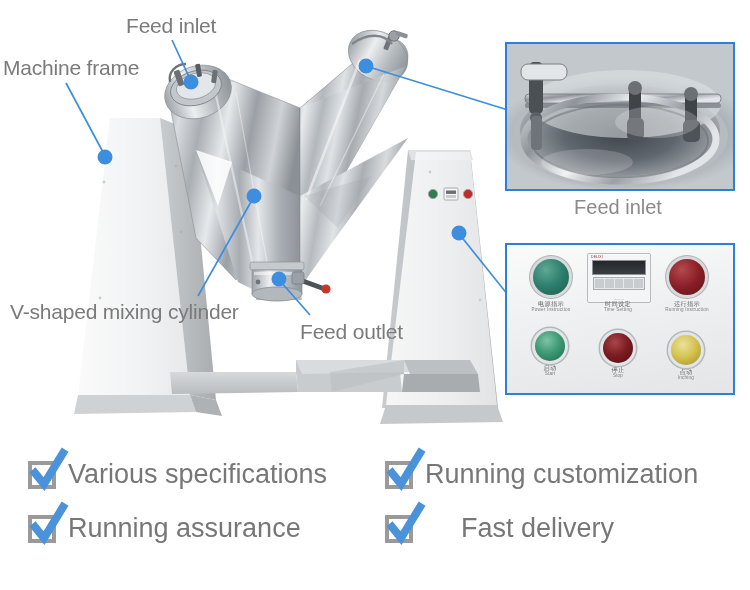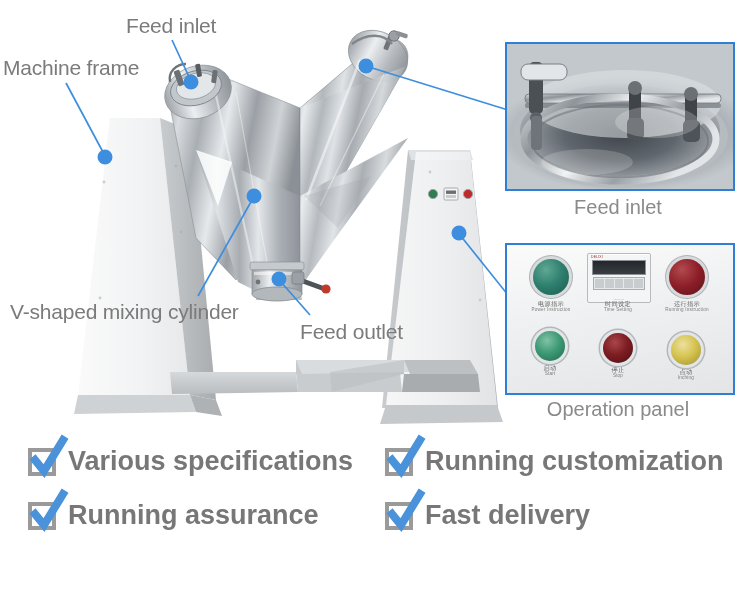--- a/index.html
+++ b/index.html
@@ -65,21 +65,21 @@
   .op-lab{
     position:absolute;text-align:center;color:#6c6c6c;
     font-family:"Liberation Sans","DejaVu Sans",sans-serif;
     line-height:1.05;
   }
   .op-lab .zh{display:block;font-size:6.2px;letter-spacing:.3px;color:#5d5d5d;}
   .op-lab .en{display:block;font-size:4.6px;letter-spacing:.2px;color:#7d7d7d;}
 
   
   .features{
-    position:absolute;left:0;top:438px;width:696px;height:135px;font-weight:bold;
+    position:absolute;left:0;top:451px;width:696px;height:135px;
   }
   .feat{
     position:absolute;
     display:flex;align-items:center;
   }
   .chk{
     position:relative;
     width:28px;height:28px;
     box-sizing:border-box;
     border:4px solid #9a9a9a;
@@ -382,21 +382,20 @@
     </div>
 
     <div class="op-btn" style="left:164px;top:90px;width:30px;height:30px;
                 background:radial-gradient(circle at 40% 32%,#ece0a0 0%,#d6c451 45%,#a38f2f 100%);
                 box-shadow:0 0 0 3px #e3e6e8,0 0 0 4.5px #b3b7ba;"></div>
     <div class="op-lab" style="left:141px;top:124px;width:76px;">
       <span class="zh">点动</span>
       <span class="en">Inching</span>
     </div>
   </div>
-  <div class="cap" style="left:505px;top:398px;width:226px;">Operation panel</div>
 
   <div class="features">
 
     <div class="feat" style="left:28px;top:8px;">
       <span class="chk">
         <svg width="40" height="42" viewBox="0 0 40 42">
           <path d="M6,22 L15,33 L34,2" stroke="#4a92d9" stroke-width="8" fill="none" stroke-linecap="square"></path>
         </svg>
       </span>
       <span class="feat-label">Various specifications</span>
@@ -413,21 +412,21 @@
 
     <div class="feat" style="left:28px;top:62px;">
       <span class="chk">
         <svg width="40" height="42" viewBox="0 0 40 42">
           <path d="M6,22 L15,33 L34,2" stroke="#4a92d9" stroke-width="8" fill="none" stroke-linecap="square"></path>
         </svg>
       </span>
       <span class="feat-label">Running assurance</span>
     </div>
 
-    <div class="feat" style="left:385px;top:62px;">
+    <div class="feat" style="left:385px;top:62px;gap:36px;">
       <span class="chk">
         <svg width="40" height="42" viewBox="0 0 40 42">
           <path d="M6,22 L15,33 L34,2" stroke="#4a92d9" stroke-width="8" fill="none" stroke-linecap="square"></path>
         </svg>
       </span>
       <span class="feat-label">Fast delivery</span>
     </div>
 
   </div>
 

